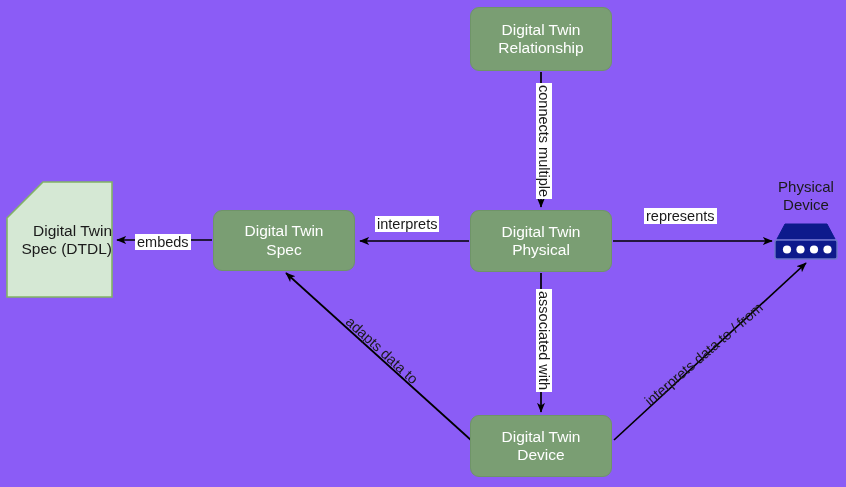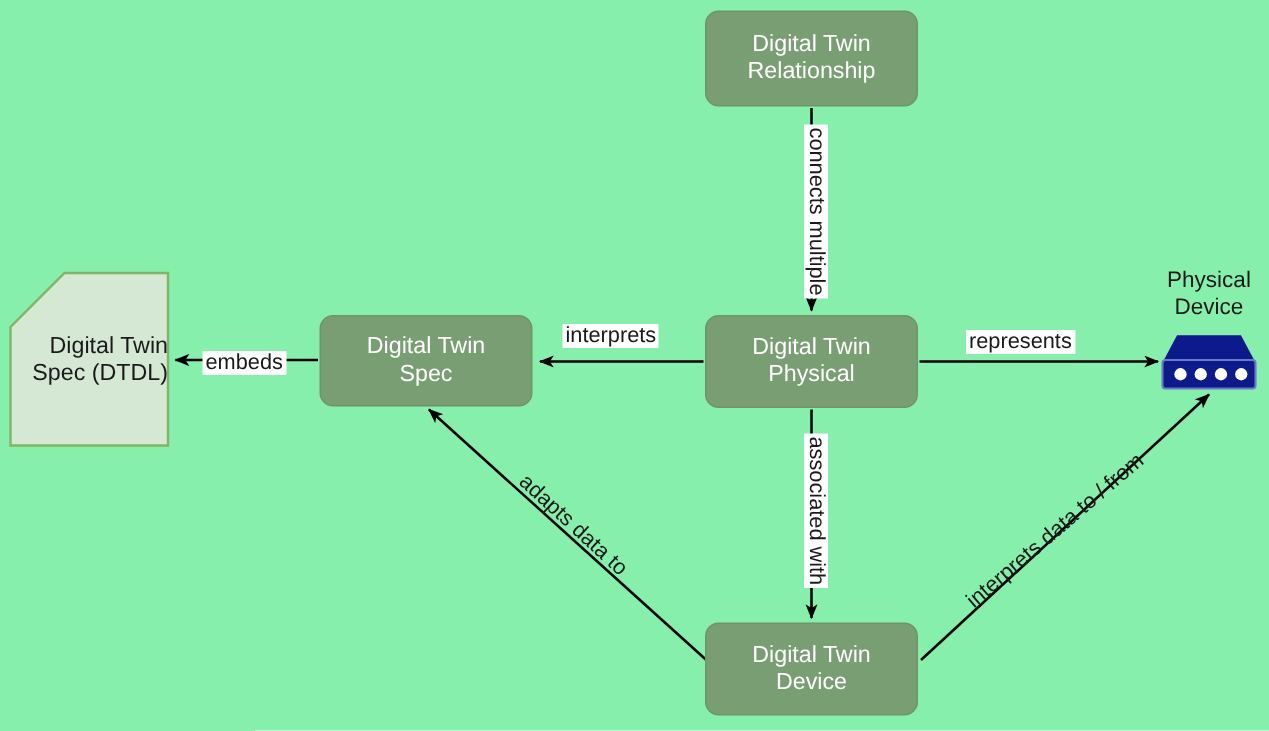--- a/index.html
+++ b/index.html
@@ -7,21 +7,21 @@
     padding: 0;
     background: #ffffff;
   }
   body {
     font-family: "Liberation Sans", sans-serif;
   }
   #canvas {
     position: relative;
     width: 846px;
     height: 487px;
-    background: #86efac;
+    background: #8b5cf6;
     overflow: hidden;
   }
   .svg-layer {
     position: absolute;
     left: 0;
     top: 0;
     width: 846px;
     height: 487px;
   }
   .node {
@@ -151,21 +151,21 @@
     <span style="display:block;">Physical</span>
     <span style="display:block;">Device</span>
   </div>
 
   <div class="edge-label rot-down" style="left:552px; top:83px;">connects multiple</div>
 
   <div class="edge-label" style="left:135px; top:216px;margin-top:18px;">embeds</div>
 
   <div class="edge-label" style="left:375px; top:216px;">interprets</div>
 
-  <div class="edge-label" style="left:644px; top:220px;">represents</div>
+  <div class="edge-label" style="left:644px; top:208px;">represents</div>
 
   <div class="edge-label rot-down" style="left:552px; top:289px;">associated with</div>
 
   <div class="edge-label rot-diag-down" style="left:352px; top:312px; background:transparent;">adapts data to</div>
 
   <div class="edge-label rot-diag-up" style="left:640px; top:398px; background:transparent;">interprets data to / from</div>
 
 </div>
 
 </body></html>

